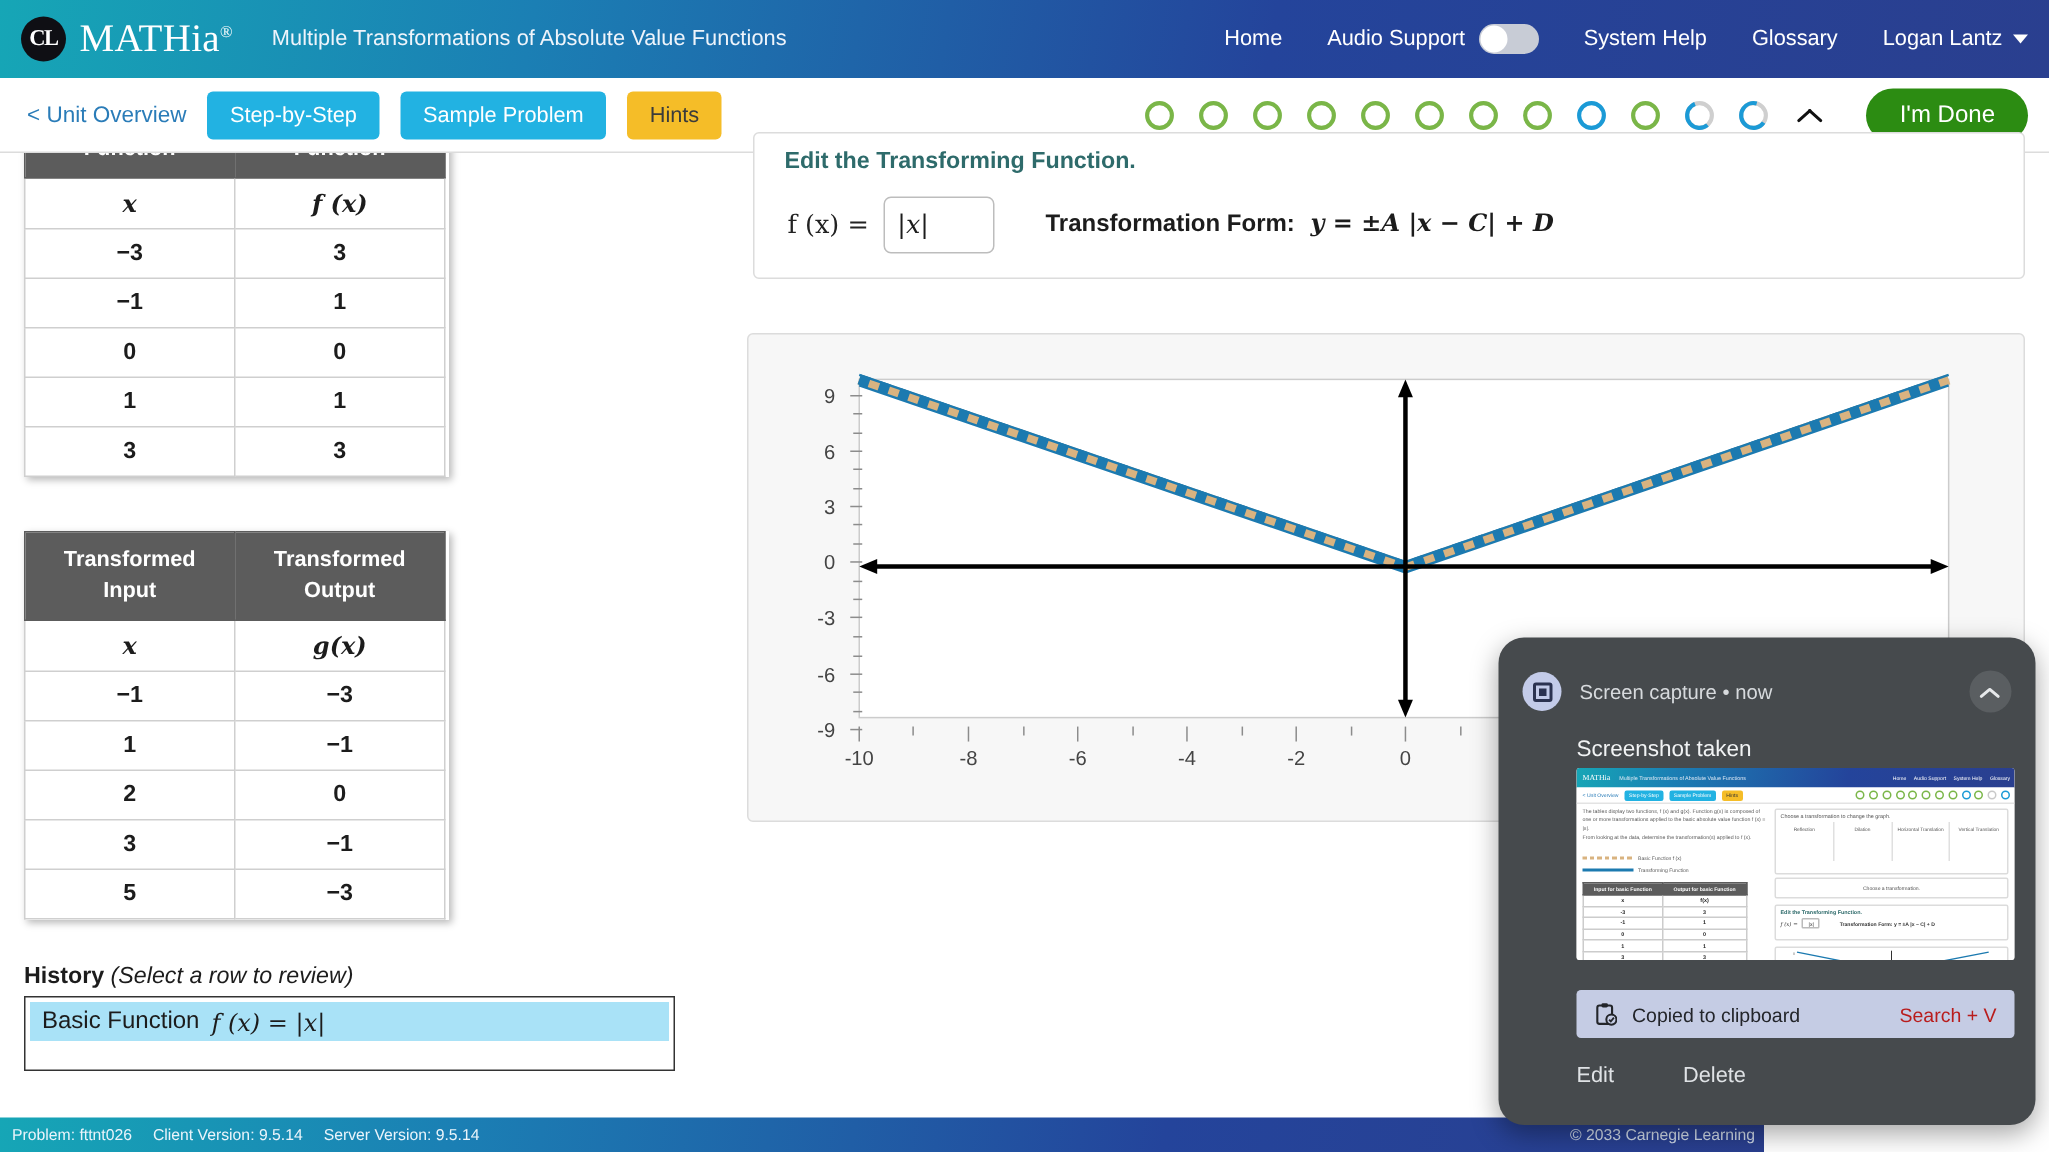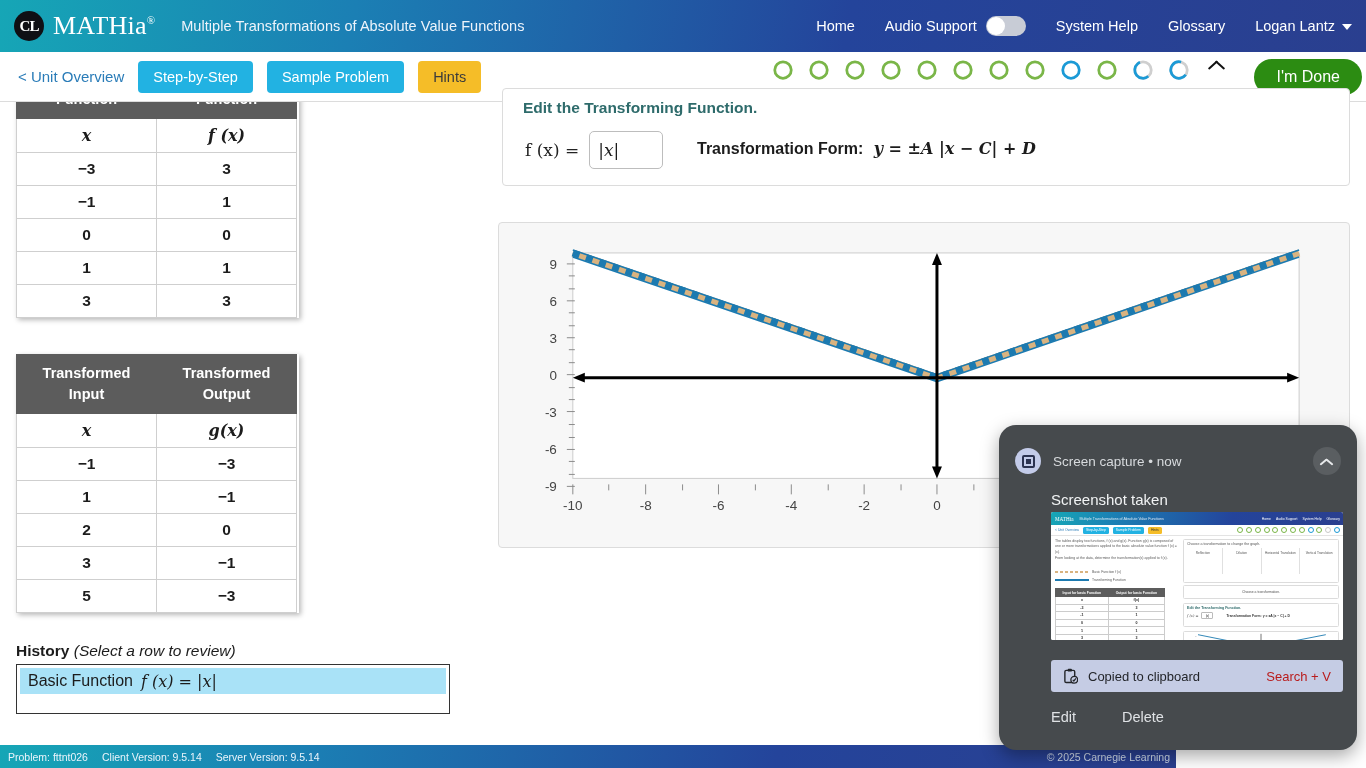--- a/index.html
+++ b/index.html
@@ -68,22 +68,22 @@
   }
   .btn {
     border: none; border-radius: 4px; color: #fff;
     font-size: 14.5px; font-family: "Liberation Sans", sans-serif;
     padding: 8px 15px; cursor: pointer; margin-left: 14px;
   }
   .btn-cyan { background: #22b2e2; }
   .btn-amber { background: #f5bd28; color: #3b3b3b; font-weight: 400; }
 
   .progress-wrap {
-    margin-left: auto; display: flex; align-items: flex-start; gap: 14px;
-    padding-right: 4px;
+    margin-left: auto; display: flex; align-items: center; gap: 14px;
+    padding-right: 14px;
   }
   .pdot { width: 22px; height: 22px; }
   .chev-up {
     width: 18px; height: 11px; position: relative; margin: 0 4px; cursor: pointer;
   }
   .chev-up::before, .chev-up::after {
     content: ""; position: absolute; top: 5px; width: 12px; height: 2.3px;
     background: #111; border-radius: 1px;
   }
   .chev-up::before { left: -1px; transform: rotate(-42deg); }
@@ -521,21 +521,21 @@
         <polygon points="439,30 434,42 444,42" fill="#000"></polygon>
         <polygon points="439,256 434,244 444,244" fill="#000"></polygon>
       </g>
     </svg>
   </div>
 
   <div class="footer">
     <span class="fl">Problem: fttnt026</span>
     <span class="fl fsp">Client Version: 9.5.14</span>
     <span class="fl fsp">Server Version: 9.5.14</span>
-    <span class="fr">© 2025 Carnegie Learning</span>
+    <span class="fr">© 2033 Carnegie Learning</span>
   </div>
   <div class="cl-logo">LEARNING</div>
 
   <div class="notif">
     <div class="notif-head">
       <div class="notif-appicon">
           <div class="sq"></div>
         </div>
       <div class="notif-meta">
         <span>Screen capture</span>

